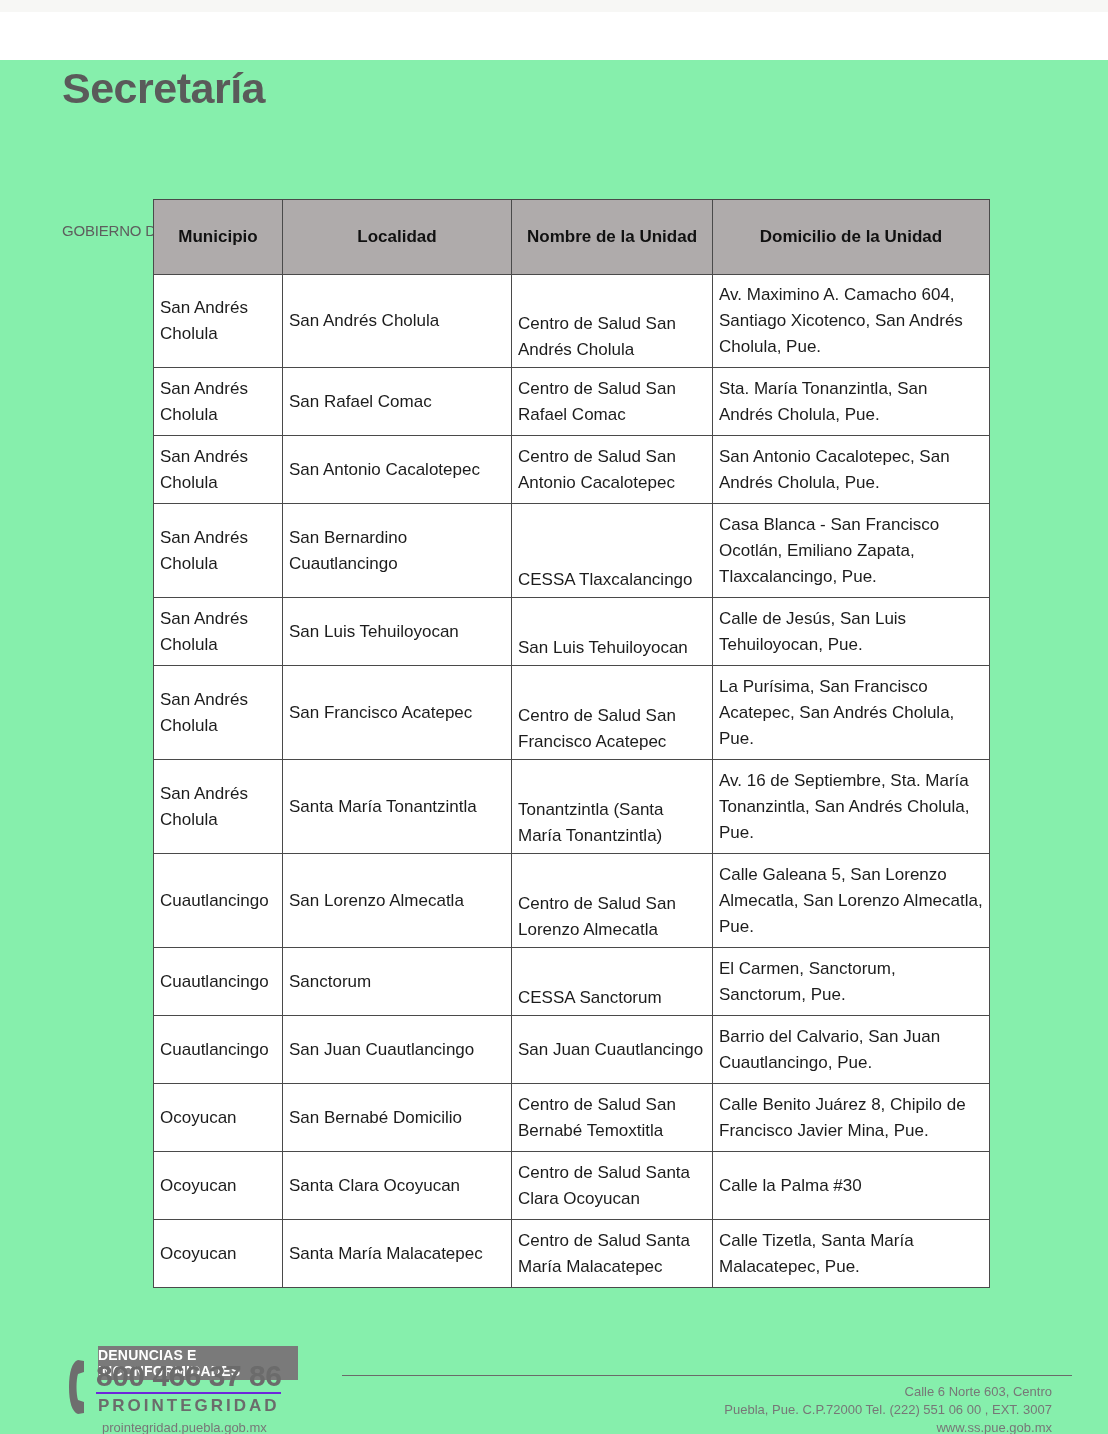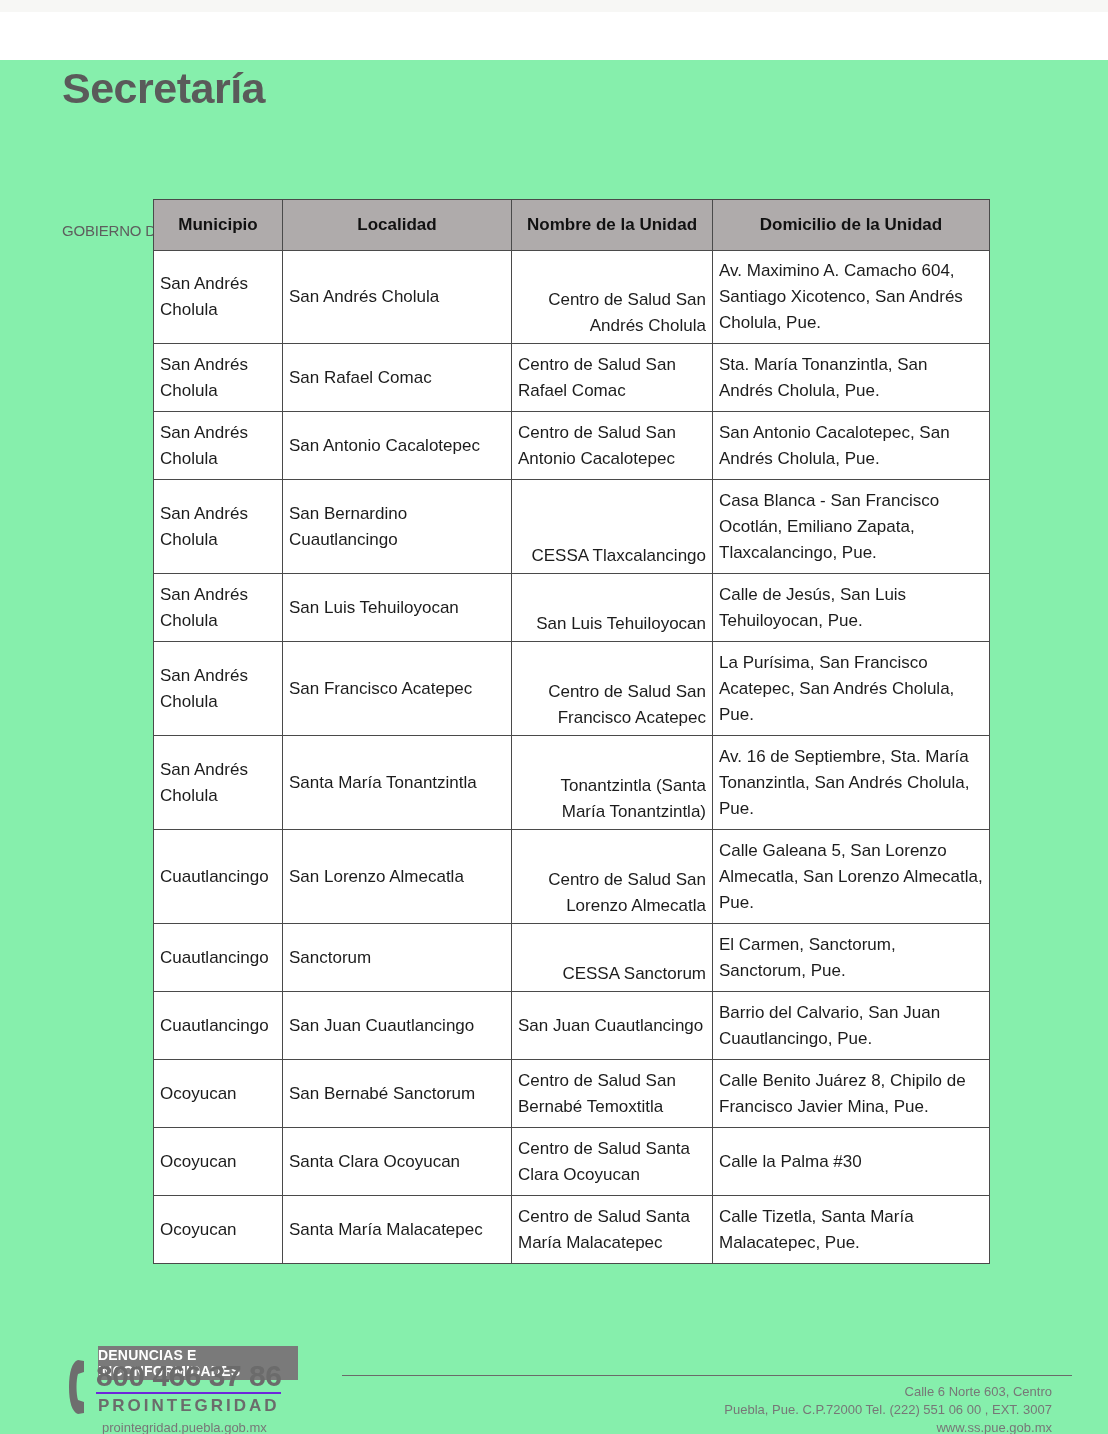--- a/index.html
+++ b/index.html
@@ -14,28 +14,28 @@
     color: #5a5a5a; letter-spacing: -0.5px;
   }
   .logo-sub {
     position: absolute; left: 62px; top: 166px; font-weight: normal; font-size: 15px; color: #5e5e5e; letter-spacing: -0.2px; margin-top: 44px;
   }
   table.units {
     position: absolute; left: 153px; top: 187px; border-collapse: collapse; width: 837px;
     font-family: "Liberation Sans", sans-serif; font-size: 17px; color: #1c1c1c;
   }
   table.units th {
-    background: #afabab; font-weight: bold; font-size: 17px; height: 42px; padding: 4px 6px;
+    background: #afabab; font-weight: bold; font-size: 17px; height: 42px; padding: 16px 6px;
     border: 1.5px solid #4a4a4a; text-align: center; color: #111;
   }
   table.units td {
     border: 1.5px solid #4a4a4a; padding: 4px 6px; line-height: 26px; vertical-align: middle; background: #fff;
   }
   .c1 { width: 116px; } .c2 { width: 216px; } .c3 { width: 188px; } .c4 { width: 264px; }
-  .bottom { vertical-align: bottom !important; text-align: right; }
+  .bottom { vertical-align: bottom !important; }
 
   .footer-left { position: absolute; left: 68px; top: 1334px; width: 230px; height: 92px; }
   .phone-icon { position: absolute; left: 0; top: 12px; width: 28px; height: 58px; }
   .denuncias {
     position: absolute; left: 30px; top: 0; background: #7a7a7a; color: #fff; font-size: 14px; font-weight: bold;
     padding: 1px 0; letter-spacing: 0.2px;
   }
   .phone-num {
     position: absolute; left: 28px; top: 14px; font-size: 30px; font-weight: bold; color: #6b6b6b; letter-spacing: -0.5px;
     border-bottom: 2px solid #6d28d9; line-height: 32px;
@@ -123,21 +123,21 @@
         <td>El Carmen, Sanctorum, Sanctorum, Pue.</td>
       </tr>
       <tr style="height:68px">
         <td>Cuautlancingo</td>
         <td>San Juan Cuautlancingo</td>
         <td>San Juan Cuautlancingo</td>
         <td>Barrio del Calvario, San Juan Cuautlancingo, Pue.</td>
       </tr>
       <tr style="height:68px">
         <td>Ocoyucan</td>
-        <td>San Bernabé Sanctorum</td>
+        <td>San Bernabé Domicilio</td>
         <td>Centro de Salud San Bernabé Temoxtitla</td>
         <td>Calle Benito Juárez 8,  Chipilo de Francisco Javier Mina, Pue.</td>
       </tr>
       <tr style="height:68px">
         <td>Ocoyucan</td>
         <td>Santa Clara Ocoyucan</td>
         <td>Centro de Salud Santa Clara Ocoyucan</td>
         <td>Calle la Palma #30</td>
       </tr>
       <tr style="height:68px">

